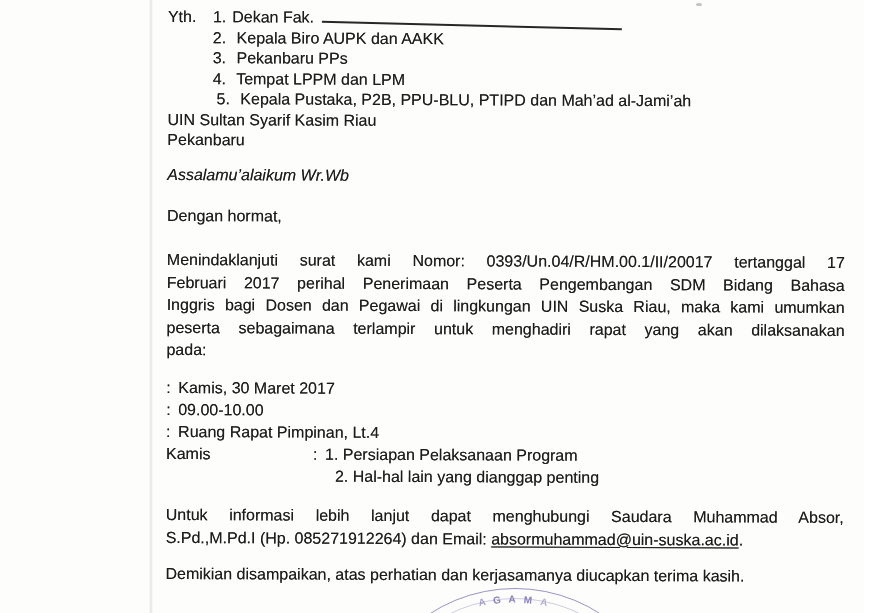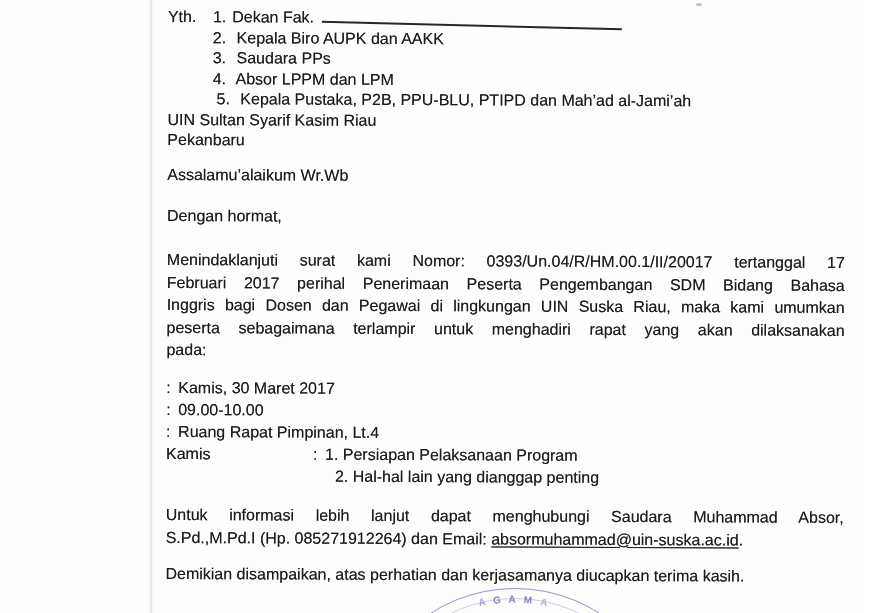--- a/index.html
+++ b/index.html
@@ -40,21 +40,21 @@
   .num { display: inline-block; margin-right: 6px; }
   .blank-line {
     display: inline-block; width: 300px; height: 13px; margin-left: 8px;
     border-bottom: 2px solid #272727;
     transform: rotate(1.2deg); transform-origin: 0 100%;
   }
   .rec-item { padding-left: 45px; }
   .rec-item.deeper { padding-left: 49px; }
 
   
-  .islamic-greeting { position: absolute; top: 166px; left: 0; }
+  .islamic-greeting { position: absolute; top: 166px; left: 0; font-style: italic; }
   .formal-greeting  { position: absolute; top: 207px; left: 0; text-align: center; }
 
   
   .body-par { position: absolute; top: 249px; left: 0; width: 678px; }
   .jline {
     line-height: 22.5px; height: 22.5px; overflow: hidden;
     text-align: justify; text-align-last: justify;
   }
   .jline.last { text-align-last: left; }
 
@@ -108,25 +108,25 @@
         <span class="num">1.</span>
         <span>Dekan Fak.</span>
         <span class="blank-line"></span>
       </div>
       <div class="rec-item">
         <span class="num">2.</span>
         <span>Kepala Biro AUPK dan AAKK</span>
       </div>
       <div class="rec-item">
         <span class="num">3.</span>
-        <span>Saudara PPs</span>
+        <span>Pekanbaru PPs</span>
       </div>
       <div class="rec-item">
         <span class="num">4.</span>
-        <span>Absor LPPM dan LPM</span>
+        <span>Tempat LPPM dan LPM</span>
       </div>
       <div class="rec-item deeper">
         <span class="num">5.</span>
         <span>Kepala Pustaka, P2B, PPU-BLU, PTIPD dan Mah’ad al-Jami’ah</span>
       </div>
       <div>UIN Sultan Syarif Kasim Riau</div>
       <div>Pekanbaru</div>
     </div>
 
     <div class="islamic-greeting">Assalamu’alaikum Wr.Wb</div>

